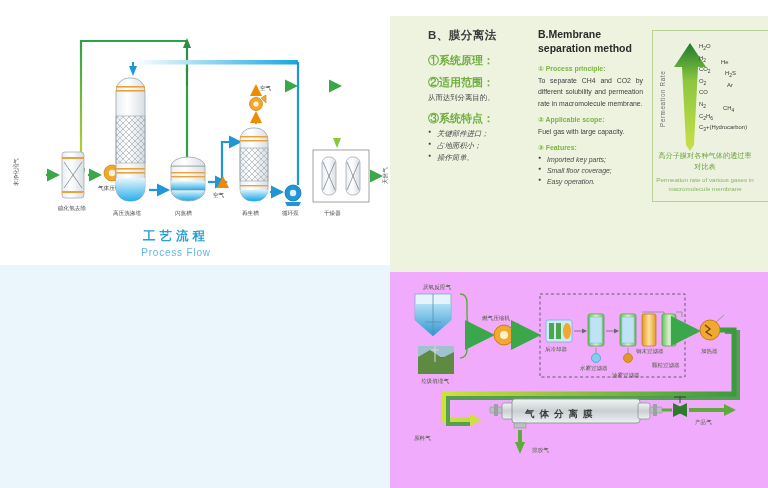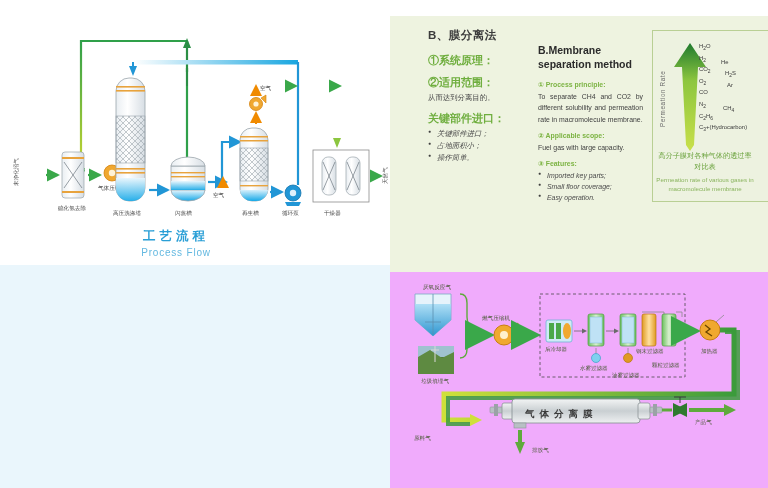--- a/index.html
+++ b/index.html
@@ -23,21 +23,21 @@
   .pf-title .en{font-size:10px;color:#63b8e0;letter-spacing:.8px;margin-top:2px;}
 
   
   .right-col{position:absolute;left:390px;top:16px;width:378px;height:488px;background:#eaf0d8;}
   .right-top{position:absolute;left:0;top:0;width:378px;height:256px;background:#eef3e0;}
   .right-bottom{position:absolute;left:0;top:256px;width:378px;height:232px;background:#f0abfc;}
 
   .memb-cn{position:absolute;left:38px;top:12px;width:100px;}
   .memb-en{position:absolute;left:148px;top:12px;width:105px;}
   .g-h-cn{font-size:11.5px;color:#3b3b3b;font-weight:bold;margin:0 0 10px 0;letter-spacing:.5px;}
-  .g-h-en{font-size:10.5px;color:#2b2b2b;font-weight:bold;margin:16px 0 10px 0;line-height:1.3;}
+  .g-h-en{font-size:10.5px;color:#2b2b2b;font-weight:bold;margin:0 0 10px 0;line-height:1.3;}
   .g-sub{font-size:11px;color:#6fae3e;font-weight:bold;margin:7px 0 2px 0;font-family:Liberation Serif, serif;}
   .g-sub-en{font-size:6.9px;color:#7cb342;font-weight:bold;margin:7px 0 2px 0;}
   .g-bdy{font-size:7.4px;color:#4a4a4a;line-height:1.62;margin:0;text-align:justify;}
   .g-bdy-en{font-size:6.9px;color:#3e3e3e;line-height:1.62;margin:0;text-align:justify;}
   ul.gl{list-style:none;margin:1px 0 0 0;padding:0;}
   ul.gl li{font-size:7.4px;color:#4a4a4a;line-height:1.62;padding-left:9px;position:relative;font-style:italic;}
   ul.gl li:before{content:"\25CF";position:absolute;left:0;top:-1px;color:#3f3f3f;font-size:5px;}
   ul.gl.en li{font-size:6.9px;}
 
   
@@ -222,21 +222,21 @@
     <div class="right-top">
 
       <div class="memb-cn">
         <div class="g-h-cn">B、膜分离法</div>
 
         <div class="g-sub">①系统原理：</div>
 
         <div class="g-sub">②适用范围：</div>
         <p class="g-bdy">从而达到分离目的。</p>
 
-        <div class="g-sub">关键部件进口：</div>
+        <div class="g-sub">③系统特点：</div>
         <ul class="gl">
           <li>关键部件进口；</li>
           <li>占地面积小；</li>
           <li>操作简单。</li>
         </ul>
       </div>
 
       <div class="memb-en">
         <div class="g-h-en">B.Membrane separation method</div>
 

